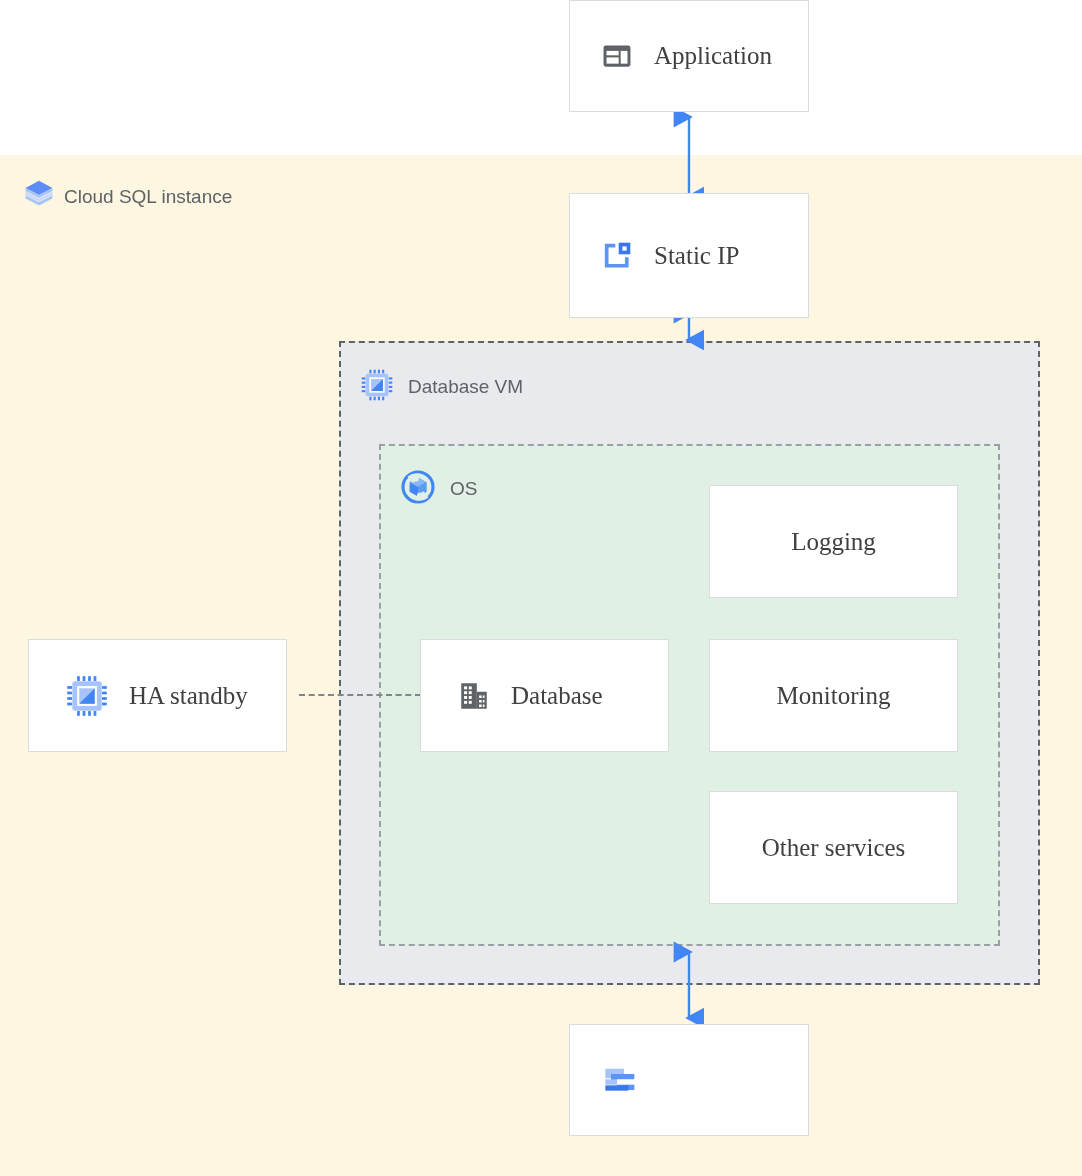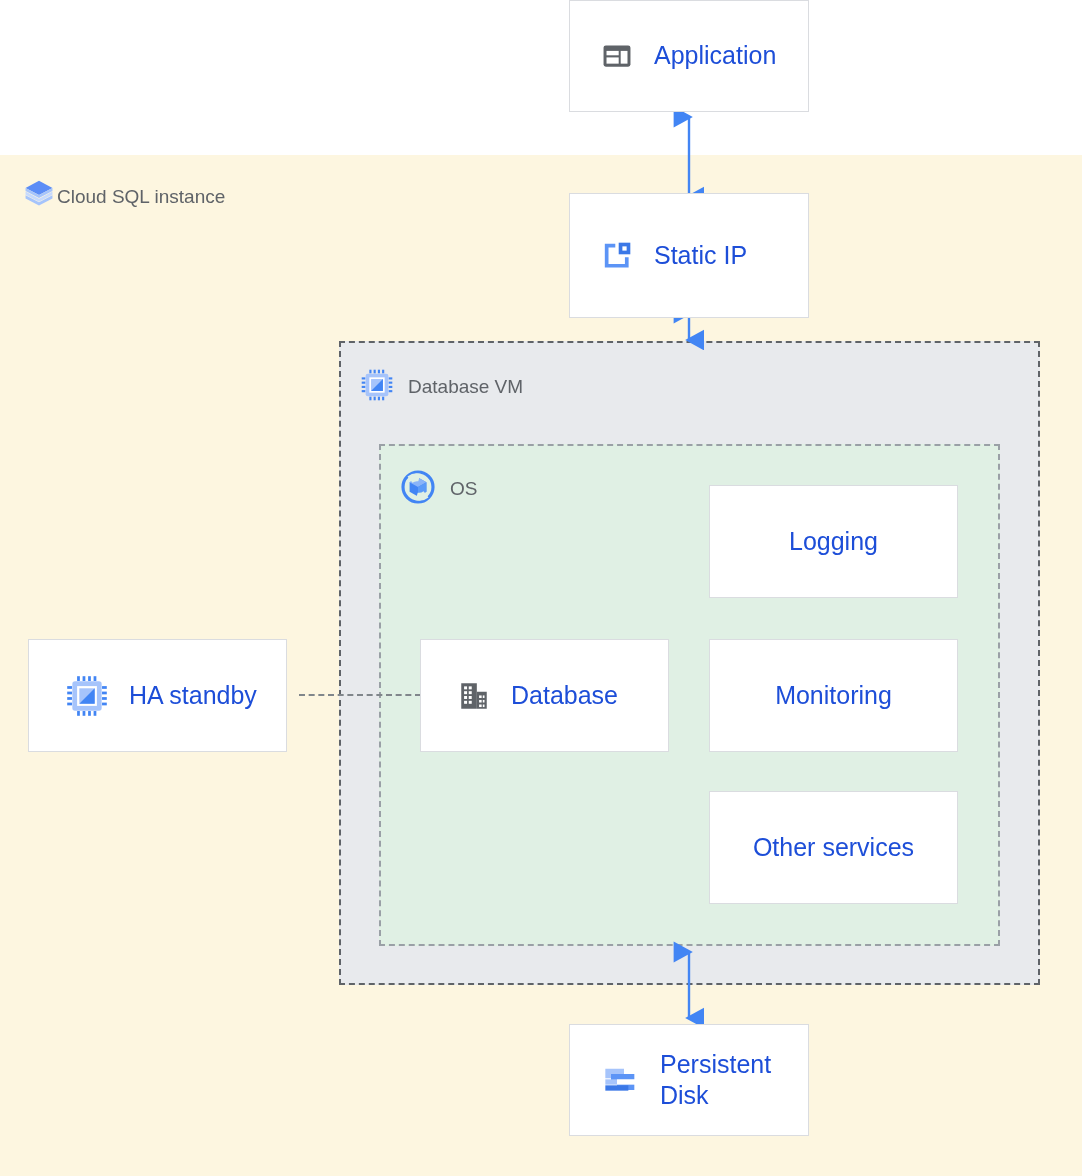--- a/index.html
+++ b/index.html
@@ -24,21 +24,21 @@
     left: 0;
     top: 155px;
     width: 1082px;
     height: 1021px;
     background: #fdf6e0;
   }
   .region-label {
     position: absolute;
     display: flex;
     align-items: center;
-    gap: 1px;
+    gap: 8px;
   }
   .region-label .rl-text {
     font-size: 19px;
     color: #5f6368;
     white-space: nowrap;
   }
 
   
   .vm-container {
     position: absolute;
@@ -95,23 +95,24 @@
     background: #ffffff;
     border: 1px solid #dadce0;
     box-sizing: border-box;
     display: flex;
     align-items: center;
     justify-content: center;
     gap: 20px;
   }
   .node .node-text {
     font-size: 25px;
-    color: #1d4ed8;
+    color: #404040;
     line-height: 1.25;
     white-space: pre-line;
+    font-family: Liberation Serif, serif;
   }
   .node.center-only {
     justify-content: center;
   }
   .node .icon-wrap {
     flex: 0 0 auto;
     display: flex;
     align-items: center;
     justify-content: center;
   }
@@ -323,17 +324,15 @@
   <div class="node box-persistentdisk">
     <span class="icon-wrap">
       <svg width="40" height="40" viewBox="0 0 24 24">
         <polygon points="3.2,5.2 14.4,5.2 14.4,8.4 6.6,8.4 6.6,11.0 3.2,11.0" fill="#a6c4fb"></polygon>
         <polygon points="6.6,8.4 20.6,8.4 20.6,11.6 10.2,11.6 10.2,14.4 6.6,14.4" fill="#5c94f6"></polygon>
         <polygon points="3.2,11.6 10.2,11.6 10.2,14.8 3.2,14.8" fill="#a6c4fb"></polygon>
         <polygon points="10.2,14.8 20.6,14.8 20.6,18.0 10.2,18.0" fill="#5c94f6"></polygon>
         <polygon points="3.2,15.2 17.0,15.2 17.0,18.4 3.2,18.4" fill="#3b78e7"></polygon>
       </svg>
     </span>
-    <span class="node-text">Persistent
-Disk</span>
   </div>
 
 </div>
 
 </body></html>

